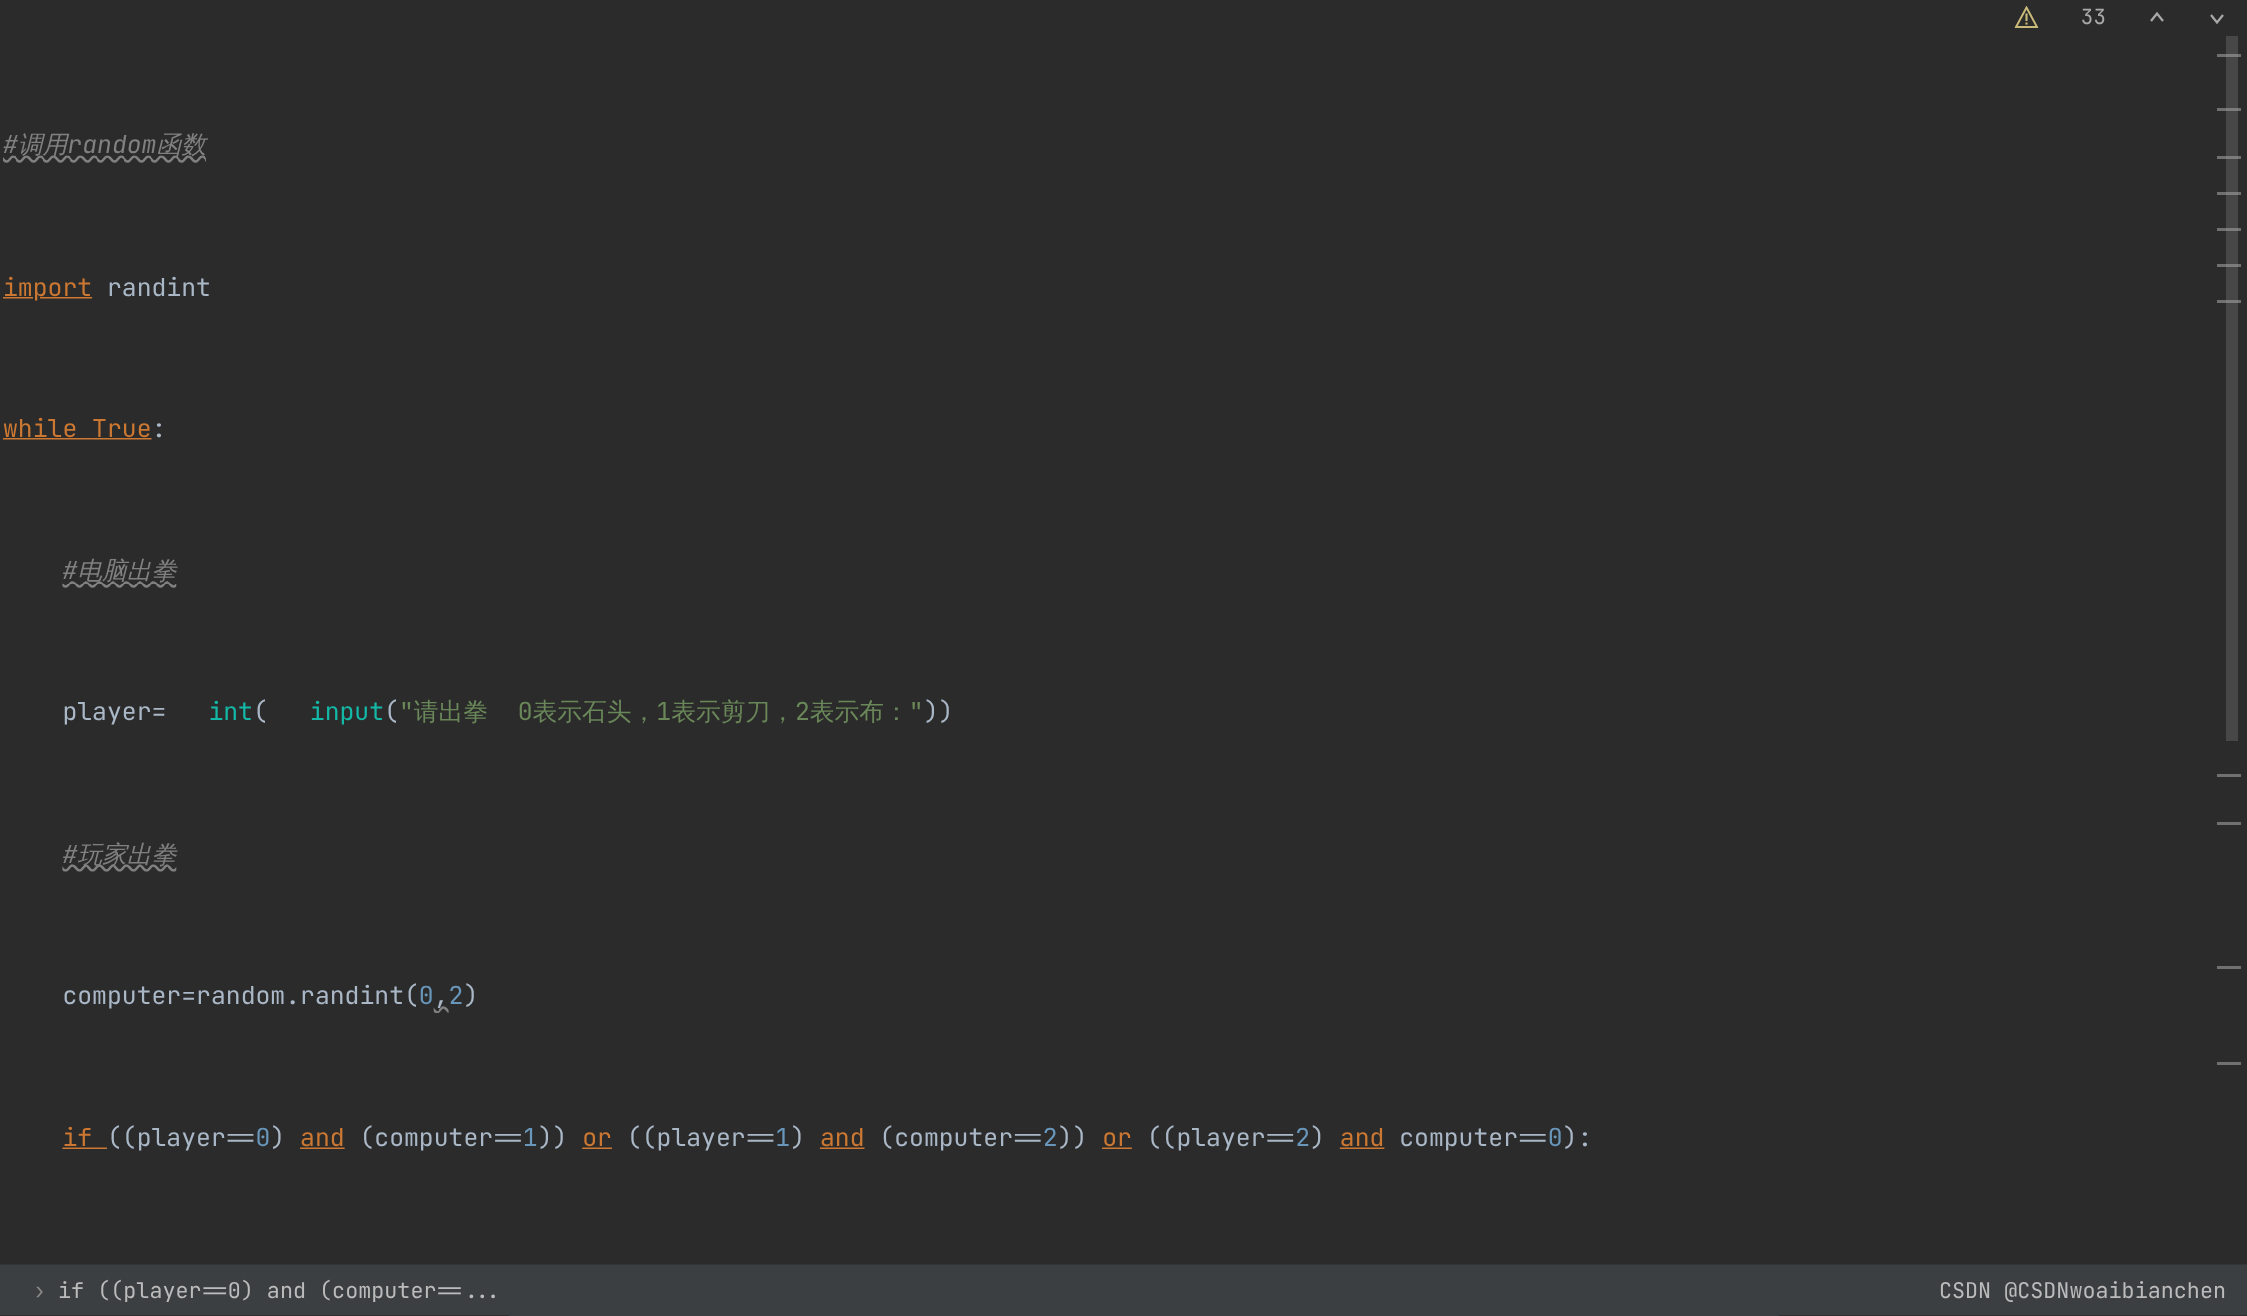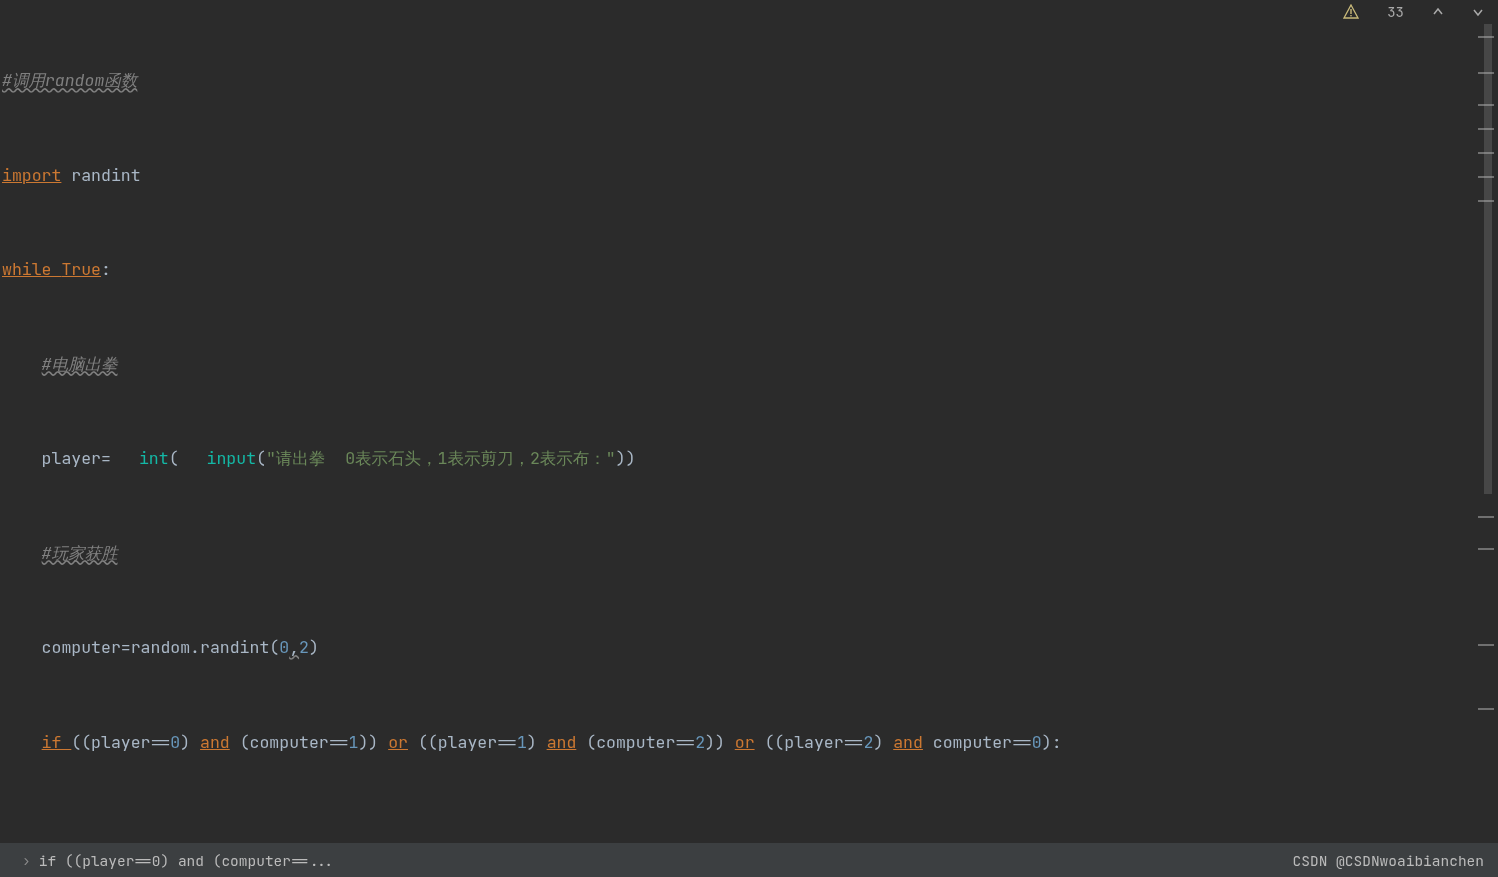--- a/index.html
+++ b/index.html
@@ -1,20 +1,20 @@
 <!DOCTYPE html>
 <html><head>
 <meta charset="utf-8">
 <style>
   * { margin:0; padding:0; box-sizing:border-box; }
   html,body { width:1498px; height:877px; background:#2b2b2b; font-family:"JetBrains Mono","Consolas",monospace; font-size:16.5px; overflow:hidden; }
   .editor-wrap { position:relative; width:100%; height:100%; }
   .topbar { position:absolute; top:0; right:0; height:24px; display:flex; align-items:center; gap:28px; color:#a9a9a9; font-size:14px; padding-right:14px; z-index:5;}
   .topbar svg { display:block; }
-  .code-area { position:absolute; left:0; top:0; right:28px; bottom:34px; padding-top:2px; line-height:31.5px; white-space:pre; overflow:hidden;}
+  .code-area { position:absolute; left:0; top:0; right:28px; bottom:34px; padding-top:18px; line-height:31.5px; white-space:pre; overflow:hidden;}
   .code-line { height:31.5px; padding-left:2px; position:relative;}
   
   .c-comment { color:#808080; font-style:italic; }
   .c-kw { color:#cc7832;text-decoration:underline; }
   .c-ident { color:#a9b7c6; }
   .c-builtin { color:#14b8a6;margin-left:28px; }
   .c-num { color:#6897bb; }
   .c-str { color:#6a8759; }
   .c-op { color:#a9b7c6; }
   .underline-wavy { text-decoration: underline wavy #808080; text-decoration-skip-ink:none;}
@@ -51,21 +51,21 @@
         </svg>
       </span>
   </div>
 
   <div class="code-area">
     <div class="code-line"><span class="c-comment underline-wavy">#调用random函数</span></div>
     <div class="code-line"><span class="c-kw">import</span><span class="c-ident"> randint</span></div>
     <div class="code-line"><span class="c-kw">while </span><span class="c-kw">True</span><span class="c-op">:</span></div>
     <div class="code-line">    <span class="c-comment underline-wavy">#电脑出拳</span></div>
     <div class="code-line">    <span class="c-ident">player</span><span class="c-op">=</span><span class="c-builtin">int</span><span class="c-op">(</span><span class="c-builtin">input</span><span class="c-op">(</span><span class="c-str">"请出拳  0表示石头，1表示剪刀，2表示布："</span><span class="c-op">))</span></div>
-    <div class="code-line">    <span class="c-comment underline-wavy">#玩家获胜</span></div>
+    <div class="code-line">    <span class="c-comment underline-wavy">#玩家出拳</span></div>
     <div class="code-line">    <span class="c-ident">computer</span><span class="c-op">=</span><span class="c-ident">random.randint</span><span class="c-op">(</span><span class="c-num">0</span><span class="c-op underline-wavy">,</span><span class="c-num">2</span><span class="c-op">)</span></div>
     <div class="code-line">    <span class="c-kw">if </span><span class="c-ident">((player</span><span class="c-op">==</span><span class="c-num">0</span><span class="c-ident">) </span><span class="c-kw">and</span><span class="c-ident"> (computer</span><span class="c-op">==</span><span class="c-num">1</span><span class="c-ident">)) </span><span class="c-kw">or</span><span class="c-ident"> ((player</span><span class="c-op">==</span><span class="c-num">1</span><span class="c-ident">) </span><span class="c-kw">and</span><span class="c-ident"> (computer</span><span class="c-op">==</span><span class="c-num">2</span><span class="c-ident">)) </span><span class="c-kw">or</span><span class="c-ident"> ((player</span><span class="c-op">==</span><span class="c-num">2</span><span class="c-ident">) </span><span class="c-kw">and</span><span class="c-ident"> computer</span><span class="c-op">==</span><span class="c-num">0</span><span class="c-op">):</span></div>
     
     
     
     
     
     
     
     

